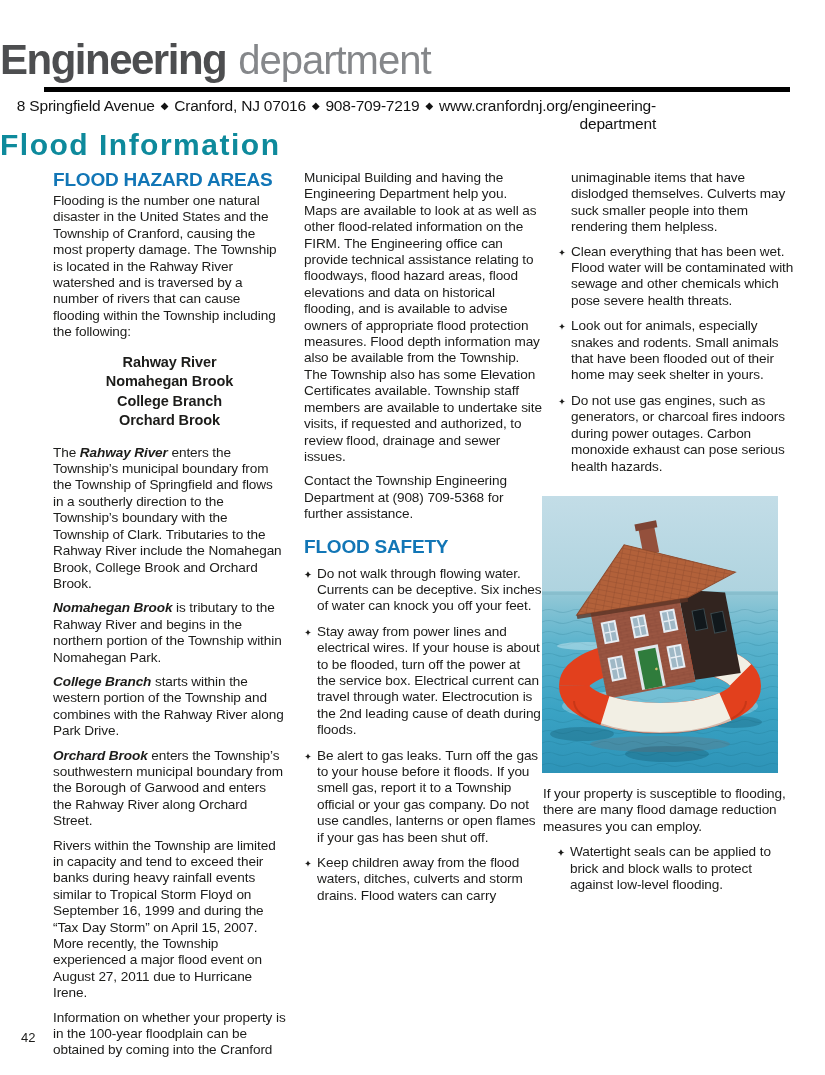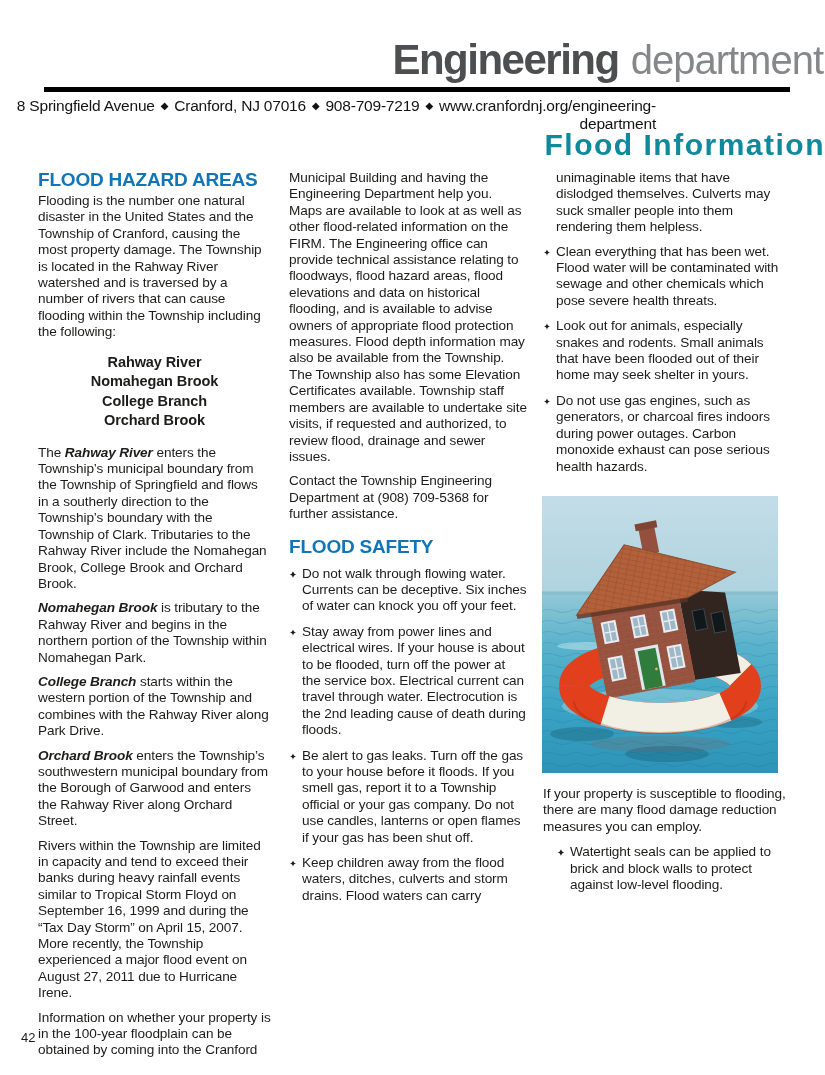--- a/index.html
+++ b/index.html
@@ -2,32 +2,32 @@
 <html><head>
 <meta charset="utf-8">
 <style>
   html,body{margin:0;padding:0;background:#888;}
   .page{
     position:relative; width:825px; height:1075px; background:#ffffff;
     font-family:"Liberation Sans","DejaVu Sans",sans-serif;
     color:#1c1c1a; overflow:hidden; margin:0 auto;
   }
   
-  .masthead{position:absolute; top:36px; left:0; width:823px; text-align:right; white-space:nowrap;}
+  .masthead{position:absolute; top:36px; left:0; width:823px; text-align:left; white-space:nowrap;}
   .t-bold{font-size:42px; font-weight:800; color:#4d4e50; letter-spacing:-1.5px;}
   .t-light{font-size:40px; font-weight:400; color:#85878a; letter-spacing:-1px; margin-left:12px;}
   .rule{position:absolute; top:87px; left:44px; width:746px; height:5px; background:#000;}
   .address{position:absolute; top:97px; left:0; width:656px; text-align:right;
     font-size:15.5px; color:#131313; letter-spacing:-0.2px;}
   .addr-sep{font-size:10px; vertical-align:2px; margin:0 6px; color:#131313;}
   
-  .page-title{position:absolute; top:128px; left:0; width:825px; margin:0; text-align:right;
+  .page-title{position:absolute; top:128px; left:0; width:825px; margin:0; text-align:left;
     font-size:30px; font-weight:800; letter-spacing:1.5px; color:#0e8a9c;}
   
-  .col{position:absolute; top:170px; font-size:13.6px; line-height:16.4px; letter-spacing:-0.1px;}
+  .col{position:absolute; top:170px; font-size:13.6px; line-height:16.4px; letter-spacing:-0.1px;margin-left:15px;}
   #col1{left:38px;  width:233px;}
   #col2{left:289px; width:238px;}
   #col3{left:543px; width:243px;}
   #col3b{position:absolute; left:543px; top:786px; width:246px;
     font-size:13.6px; line-height:16.4px; letter-spacing:-0.1px;}
   .col p, #col3b p{margin:0 0 8px 0;}
   h2{margin:0 0 3px 0; font-size:19px; line-height:20px; font-weight:800;
      color:#1276b6; letter-spacing:-0.2px;}
   h2.spaced{margin-top:14px;}
   .river-list{margin:12px 0 14px 0; text-align:center; font-weight:700;

